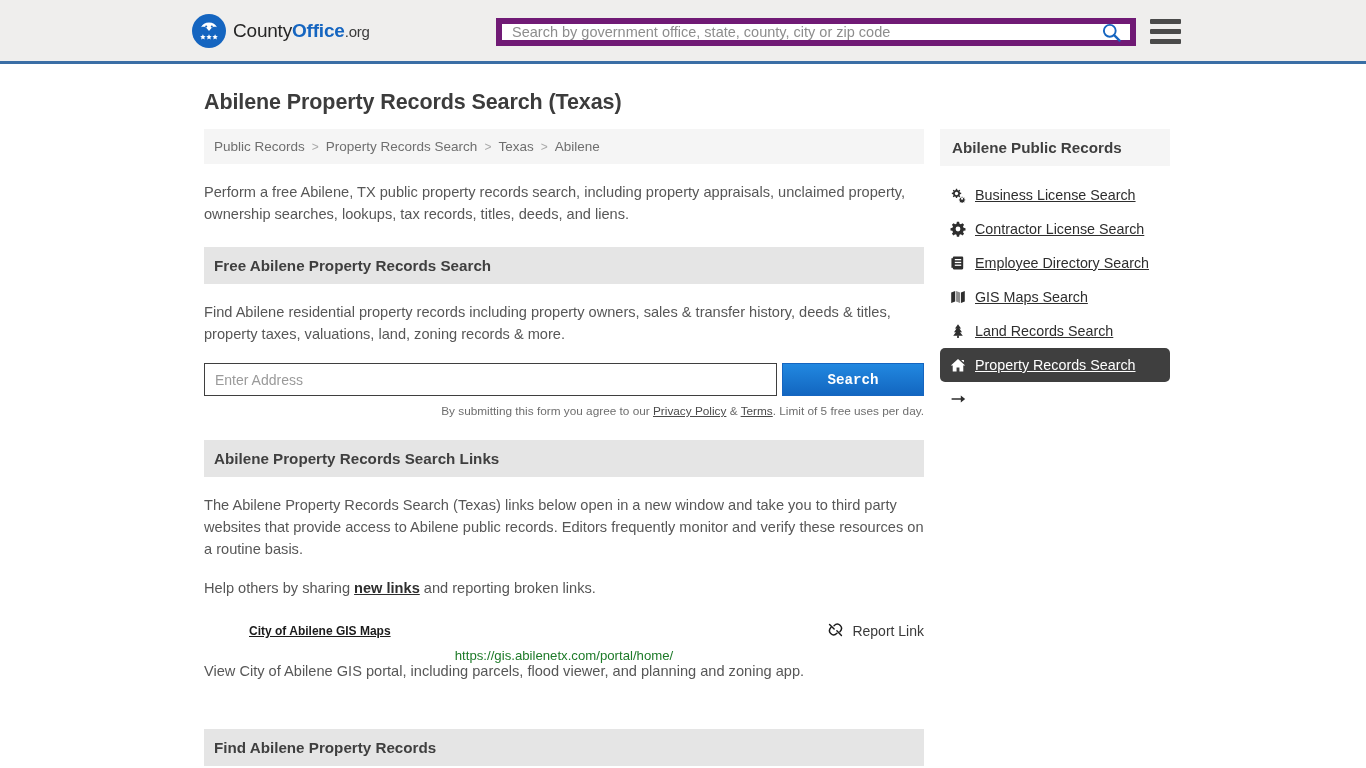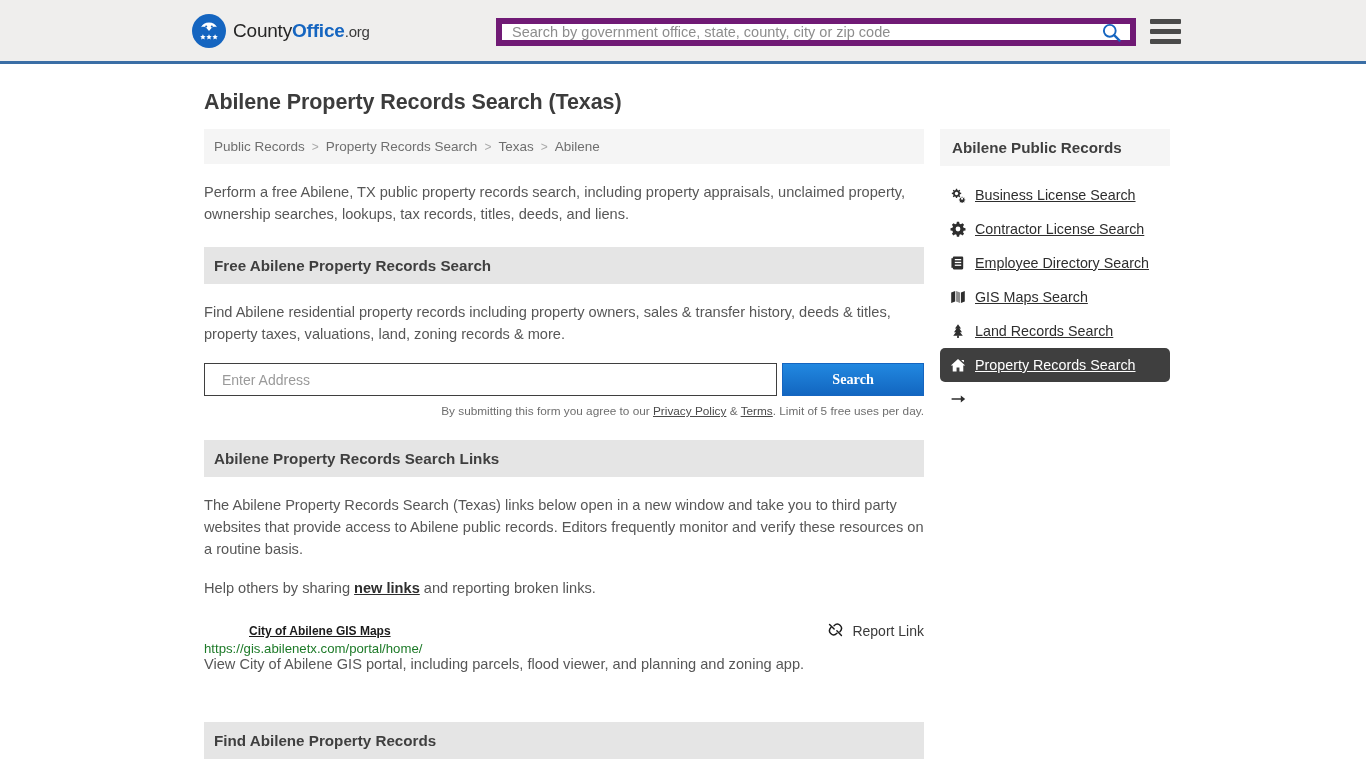--- a/index.html
+++ b/index.html
@@ -130,32 +130,32 @@
     margin-top: 18px;
     gap: 5px;
   }
   .addr-input {
     width: 574px;
     height: 33px;
     border: 1px solid #3f3f3f;
     font-family: "Liberation Sans", sans-serif;
     font-size: 14px;
     color: #444;
-    padding: 0 17px;
+    padding: 0 10px;
     outline: none;
     background: #fff;
   }
   .addr-input::placeholder { color: #9a9a9a; }
   .search-btn {
     width: 142px;
     height: 33px;
     border: 1px solid #1565c0;
     background: linear-gradient(to bottom, #2288e0, #1266c0);
     color: #ffffff;
-    font-family: Liberation Serif, serif;
+    font-family: Liberation Mono, monospace;
     font-size: 14.2px;
     font-weight: bold;
     cursor: pointer;
   }
   .disclaimer {
     text-align: right;
     font-size: 11.8px;
     color: #6e6e6e;
     margin-top: 8px;
   }
@@ -172,21 +172,22 @@
     cursor: pointer;
     margin-left: 45px;
   }
   .report-link {
     display: flex; align-items: center; gap: 8px;
     font-size: 14px; color: #3a3a3a; cursor: pointer;
   }
   .link-url {
     color: #1d7a28;
     font-size: 13.2px;
-    margin-top: 0;
+    margin-top: 7px;
+    text-align: center;
   }
   .link-desc {
     font-size: 14.6px;
     color: #575757;
   }
 
   
   .side-head {
     background: #f5f5f5;
     height: 37px;

